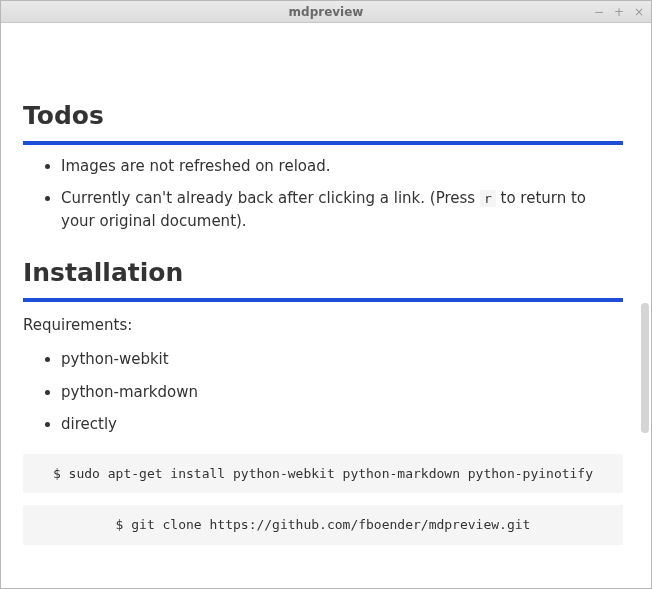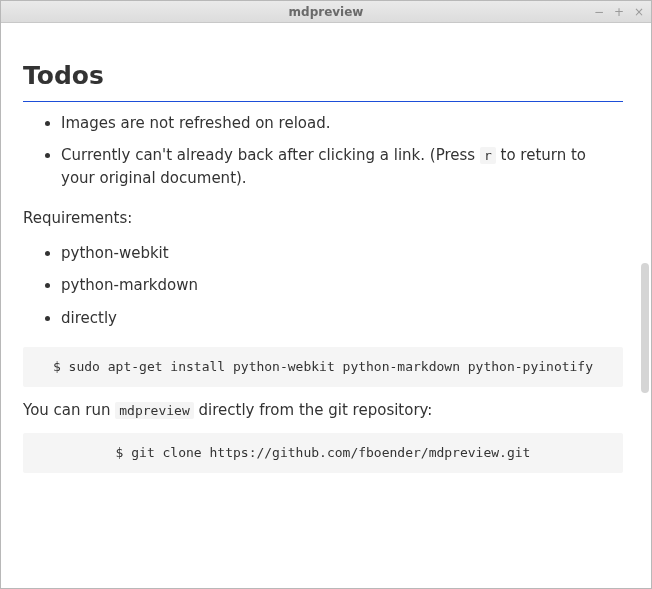--- a/index.html
+++ b/index.html
@@ -13,20 +13,21 @@
     position: relative;
   }
   .window {
     width: 652px;
     height: 589px;
     background: #fff;
     border: 1px solid #b8b8b8;
     display: flex;
     flex-direction: column;
     position: relative;
+    gap: 40px;
   }
   .titlebar {
     height: 22px;
     background: linear-gradient(to bottom, #eaeaea, #dcdcdc);
     border-bottom: 1px solid #c8c8c8;
     display: flex;
     align-items: center;
     position: relative;
     user-select: none;
   }
@@ -70,21 +71,21 @@
     color: #333333;
     font-size: 15px;
     line-height: 1.5;
   }
   h2 {
     font-size: 25px;
     font-weight: bold;
     color: #333333;
     margin: 22px 0 10px 0;
     padding-bottom: 6px;
-    border-bottom: 1px solid #1d4ed8;
+    border-bottom: 4px solid #1d4ed8;
   }
   h2:first-child { margin-top: 14px; }
   ul {
     margin: 8px 0 18px 0;
     padding-left: 38px;
   }
   li {
     margin: 10px 0;
     color: #333333;
   }
@@ -141,35 +142,33 @@
 
       <h2>Todos</h2>
 
       <ul>
         <li>Images are not refreshed on reload.</li>
         <li class="composed">
           <span>Currently can't already back after clicking a link. (Press </span><code class="inline">r</code><span> to return to your original document).</span>
         </li>
       </ul>
 
+      <h2>Installation</h2>
 
       <p>Requirements:</p>
 
       <ul>
         <li>python-webkit</li>
         <li>python-markdown</li>
         <li>directly</li>
       </ul>
 
 
       <pre>$ sudo apt-get install python-webkit python-markdown python-pyinotify</pre>
 
-      <p class="composed">
-        <span>You can run </span><code class="inline">mdpreview</code><span> directly from the git repository:</span>
-      </p>
 
       <pre>$ git clone https://github.com/fboender/mdpreview.git</pre>
 
     </div>
 
     <div class="scrollbar"></div>
   </div>
 
 </div>
 

